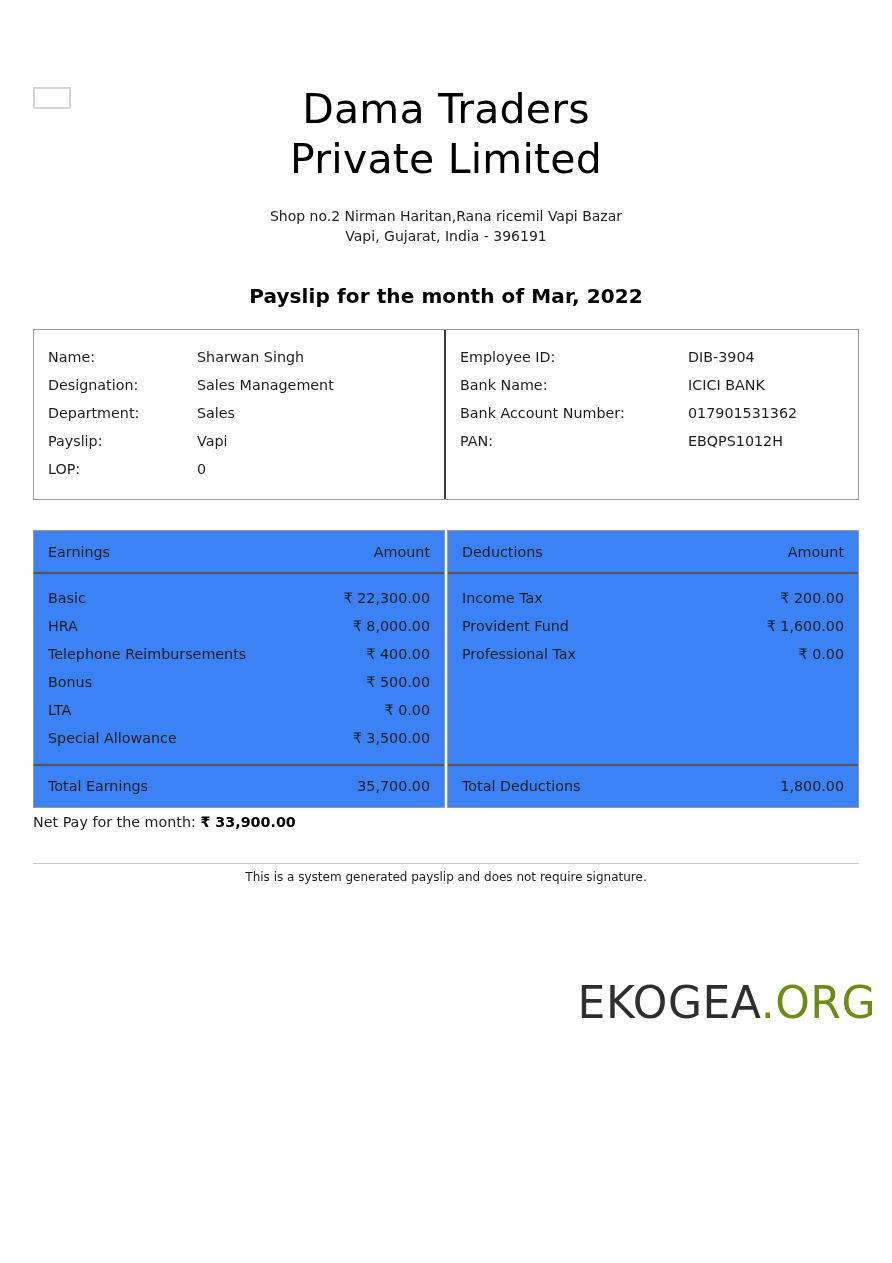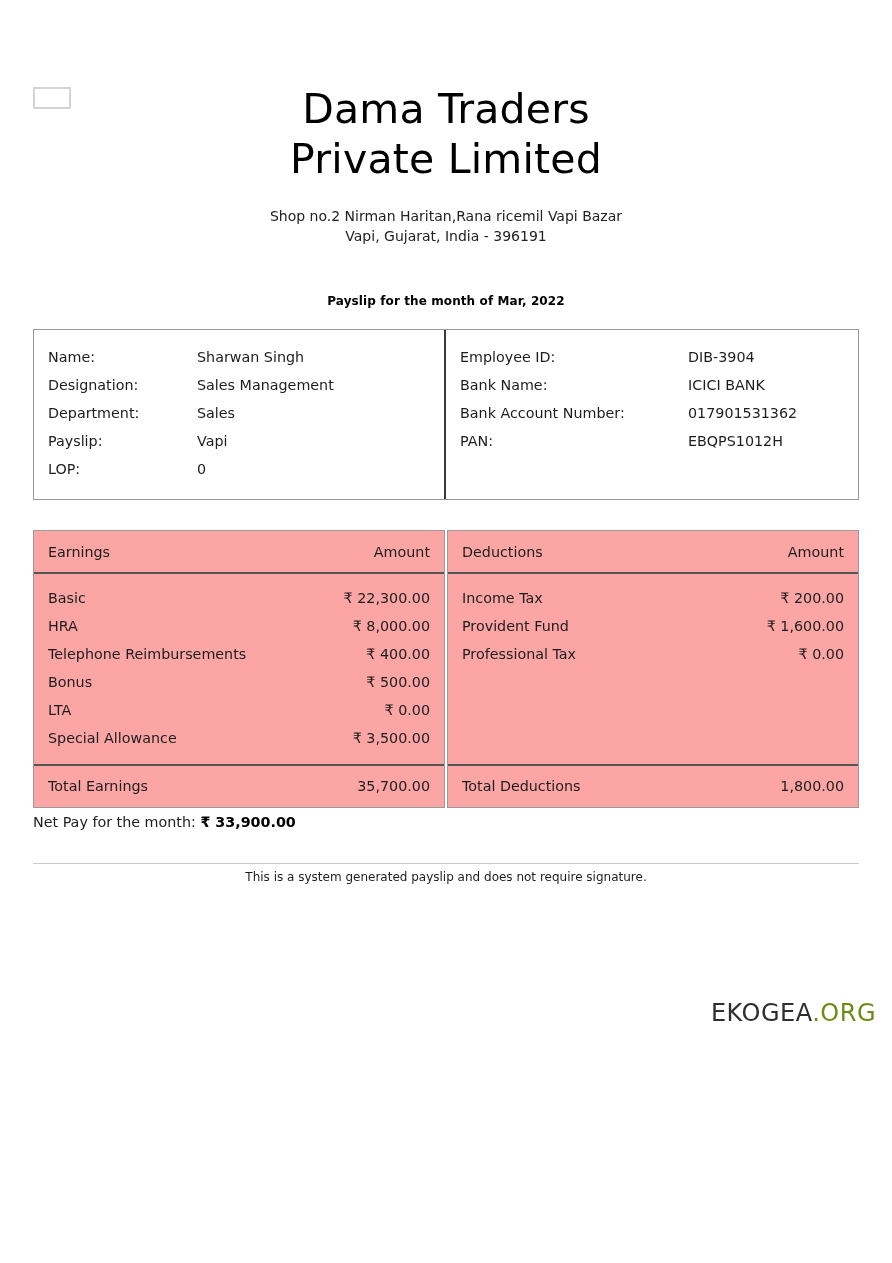--- a/index.html
+++ b/index.html
@@ -51,23 +51,23 @@
   .company-address {
     margin-top: 22px;
     font-size: 14px;
     line-height: 20px;
     color: #222222;
   }
   .company-address div { white-space: pre; }
 
   
   .payslip-title {
-    margin-top: 48px;
+    margin-top: 38px;
     text-align: center;
-    font-size: 12px;
+    font-size: 20px;
     font-weight: bold;
     color: #000000;
     letter-spacing: 0.1px;
   }
 
   
   .content {
     margin: 0 auto;
     width: 826px;
   }
@@ -102,21 +102,21 @@
   
   .money-section {
     margin-top: 30px;
     display: flex;
     width: 826px;
     gap: 2px;
   }
   .money-table {
     flex: 1 1 50%;
     border: 1px solid #9a9a9a;
-    background: #fca5a5;
+    background: #3b82f6;
     display: flex;
     flex-direction: column;
   }
   .mt-head {
     display: flex;
     justify-content: space-between;
     font-size: 14.3px;
     padding: 13px 14px 12px 14px;
     border-bottom: 2px solid #555555;
     color: #1d1d1d;
@@ -167,21 +167,21 @@
     text-align: center;
     font-size: 12px;
     color: #1d1d1d;
   }
 
   
   .watermark {
     position: absolute;
     right: 16px;
     bottom: 20px;
-    font-size: 24px;
+    font-size: 44px;
     letter-spacing: 0.5px;
     line-height: 1;
     white-space: nowrap;
   }
   .wm-dark { color: #2e2e2e; }
   .wm-green { color: #6d8c16; }
 </style>
 </head>
 <body>
 

